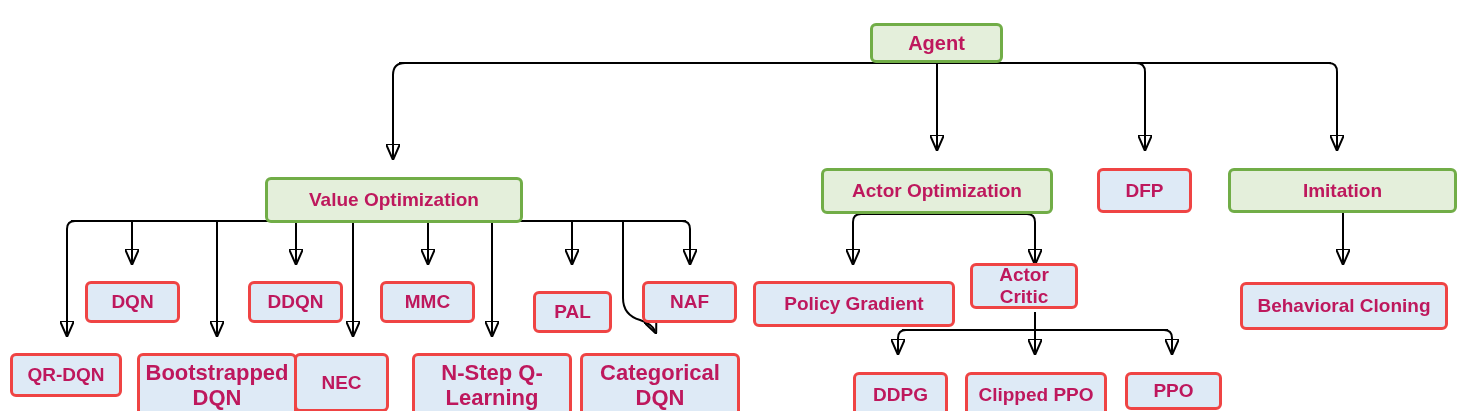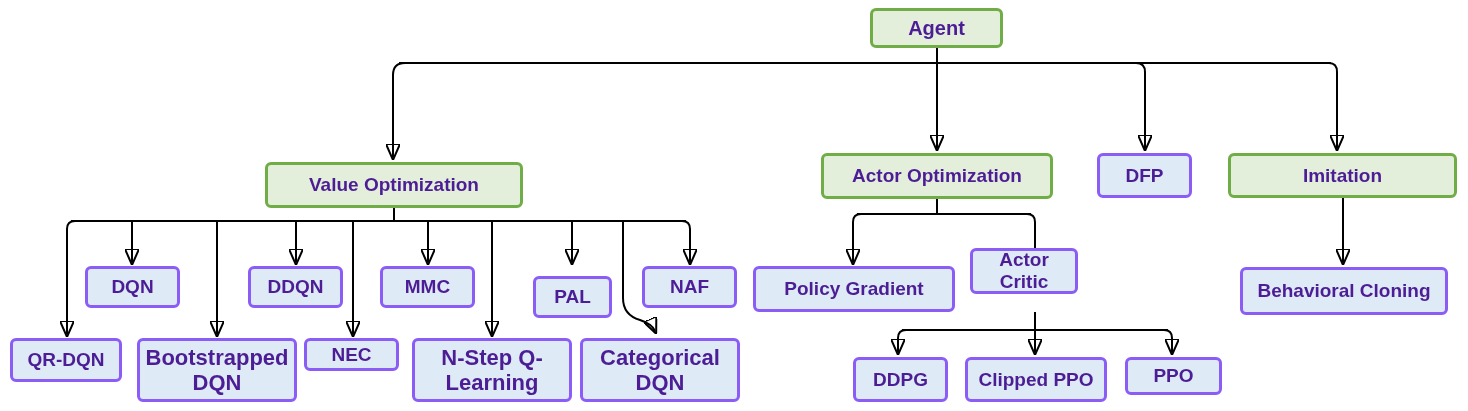--- a/index.html
+++ b/index.html
@@ -23,32 +23,33 @@
   }
   .node {
     position: absolute;
     box-sizing: border-box;
     display: flex;
     align-items: center;
     justify-content: center;
     text-align: center;
     border-radius: 6px;
     font-weight: bold;
-    color: #4c1d95;
+    color: #be185d;
     font-size: 19px;
     line-height: 1.15;
     padding: 2px 4px;
+    margin-top: 15px;
   }
   .node.green {
     background: #e4efdb;
     border: 3px solid #71ad47;
   }
   .node.blue {
     background: #deeaf6;
-    border: 3px solid #8b5cf6;
+    border: 3px solid #ef4444;
     text-align: center;
   }
 </style>
 </head>
 <body>
 
 <div class="stage">
 
   <svg class="connectors" viewBox="0 0 1468 411" xmlns="http://www.w3.org/2000/svg">
     <defs>
@@ -107,21 +108,21 @@
   <div class="node blue" style="left:380px;top:266px;width:95px;height:42px">MMC</div>
 
   <div class="node blue" style="left:533px;top:276px;width:79px;height:42px">PAL</div>
 
   <div class="node blue" style="left:642px;top:266px;width:95px;height:42px">NAF</div>
 
   <div class="node blue" style="left:10px;top:338px;width:112px;height:44px">QR-DQN</div>
 
   <div class="node blue" style="left:137px;top:338px;width:160px;height:64px;font-size:22px">Bootstrapped DQN</div>
 
-  <div class="node blue" style="left:304px;top:338px;width:95px;height:33px">NEC</div>
+  <div class="node blue" style="left:294px;top:338px;width:95px;height:59px">NEC</div>
 
   <div class="node blue" style="left:412px;top:338px;width:160px;height:64px;font-size:22px">N-Step Q-Learning</div>
 
   <div class="node blue" style="left:580px;top:338px;width:160px;height:64px;font-size:22px">Categorical DQN</div>
 
   <div class="node blue" style="left:753px;top:266px;width:202px;height:46px">Policy Gradient</div>
 
   <div class="node blue" style="left:970px;top:248px;width:108px;height:46px">Actor Critic</div>
 
   <div class="node blue" style="left:853px;top:357px;width:95px;height:45px">DDPG</div>

